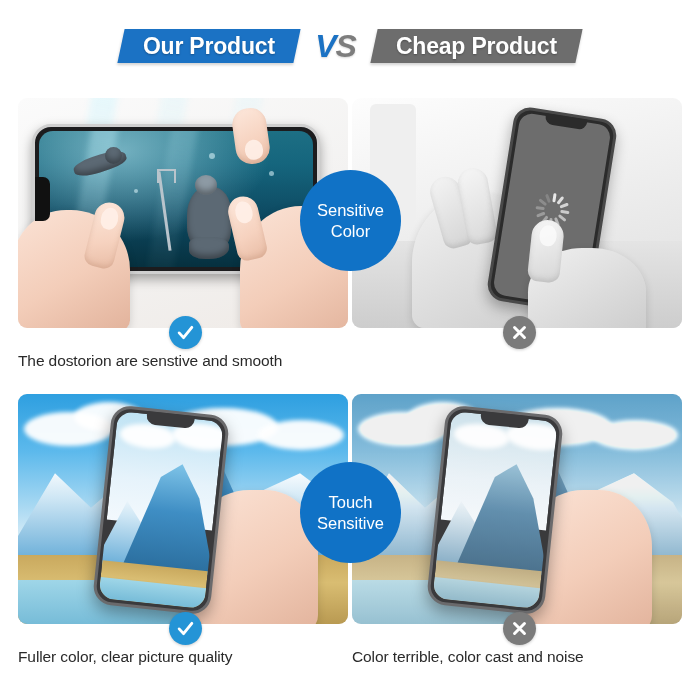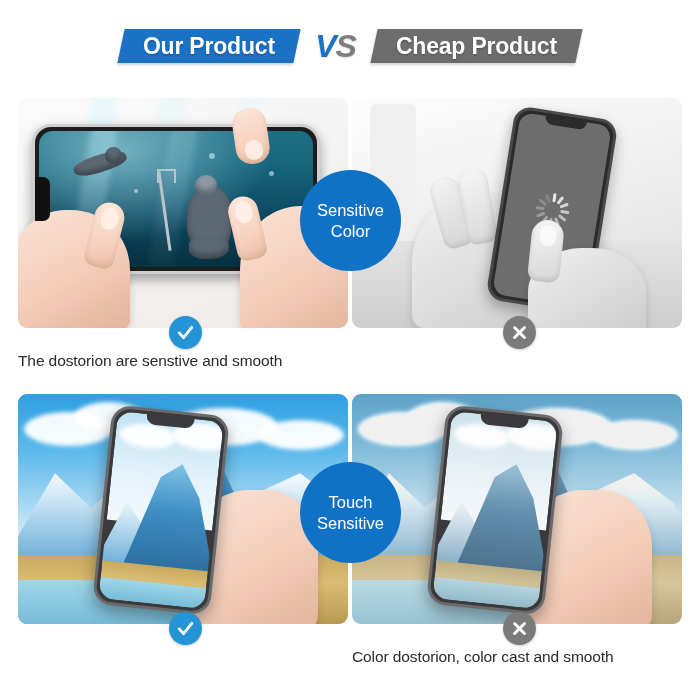--- a/index.html
+++ b/index.html
@@ -471,20 +471,21 @@
         <div class="nail" style="left:8px;top:6px;width:18px;height:21px;"></div>
       </div>
     </div>
 
     <div class="status ok">
       <svg width="19" height="19" viewBox="0 0 24 24">
         <path d="M4 12.5 L9.5 18.5 L20 5.5" fill="none" stroke="#fff" stroke-width="3.6" stroke-linecap="round" stroke-linejoin="round"></path>
       </svg>
     </div>
 
+    <div class="caption">Fuller color, clear picture quality</div>
   </div>
 
   <div class="cell right bottom p4">
     <div class="photo p4">
       <div class="scenic">
         <div class="sky"></div>
         <div class="cloud" style="left:6px;top:18px;width:90px;height:34px;"></div>
         <div class="cloud" style="left:56px;top:8px;width:70px;height:30px;"></div>
         <div class="cloud" style="left:150px;top:14px;width:110px;height:38px;"></div>
         <div class="cloud" style="left:240px;top:26px;width:86px;height:30px;"></div>
@@ -516,21 +517,21 @@
         <div class="nail" style="left:8px;top:6px;width:18px;height:21px;"></div>
       </div>
     </div>
 
     <div class="status bad">
       <svg width="17" height="17" viewBox="0 0 24 24">
         <path d="M5 5 L19 19 M19 5 L5 19" fill="none" stroke="#fff" stroke-width="4.2" stroke-linecap="round"></path>
       </svg>
     </div>
 
-    <div class="caption">Color dostorion, color cast and smooth</div>
+    <div class="caption">Color terrible, color cast and noise</div>
   </div>
 
   <div class="feature touch">
     <div>Sensitive</div>
     <div>Color</div>
   </div>
 
   <div class="feature reso">
     <div>Touch</div>
     <div>Sensitive</div>

